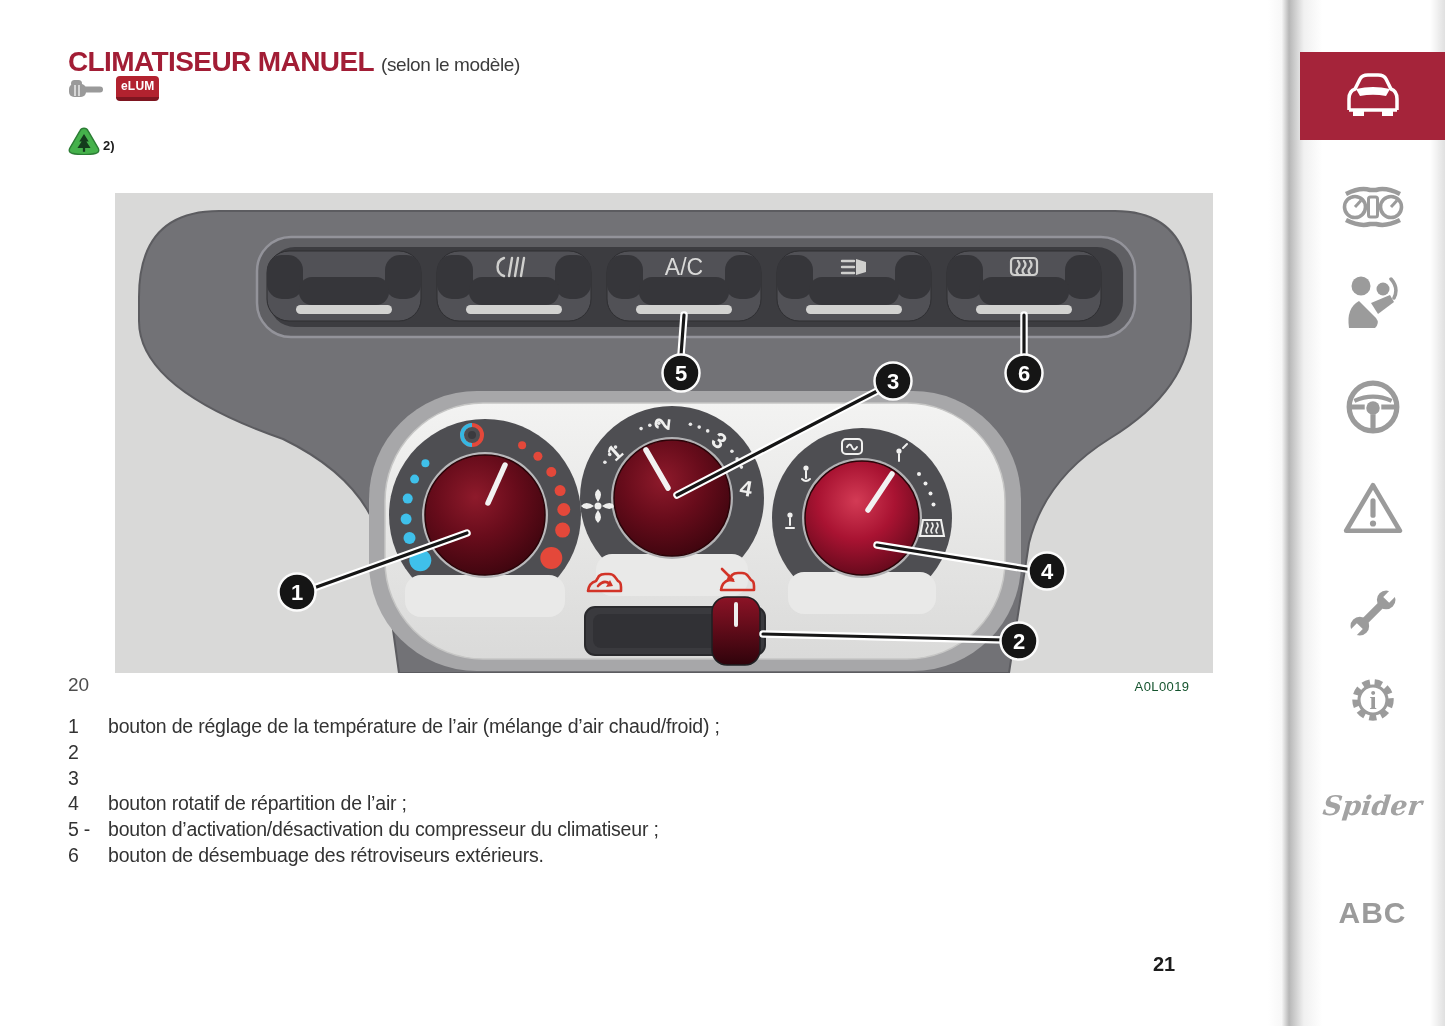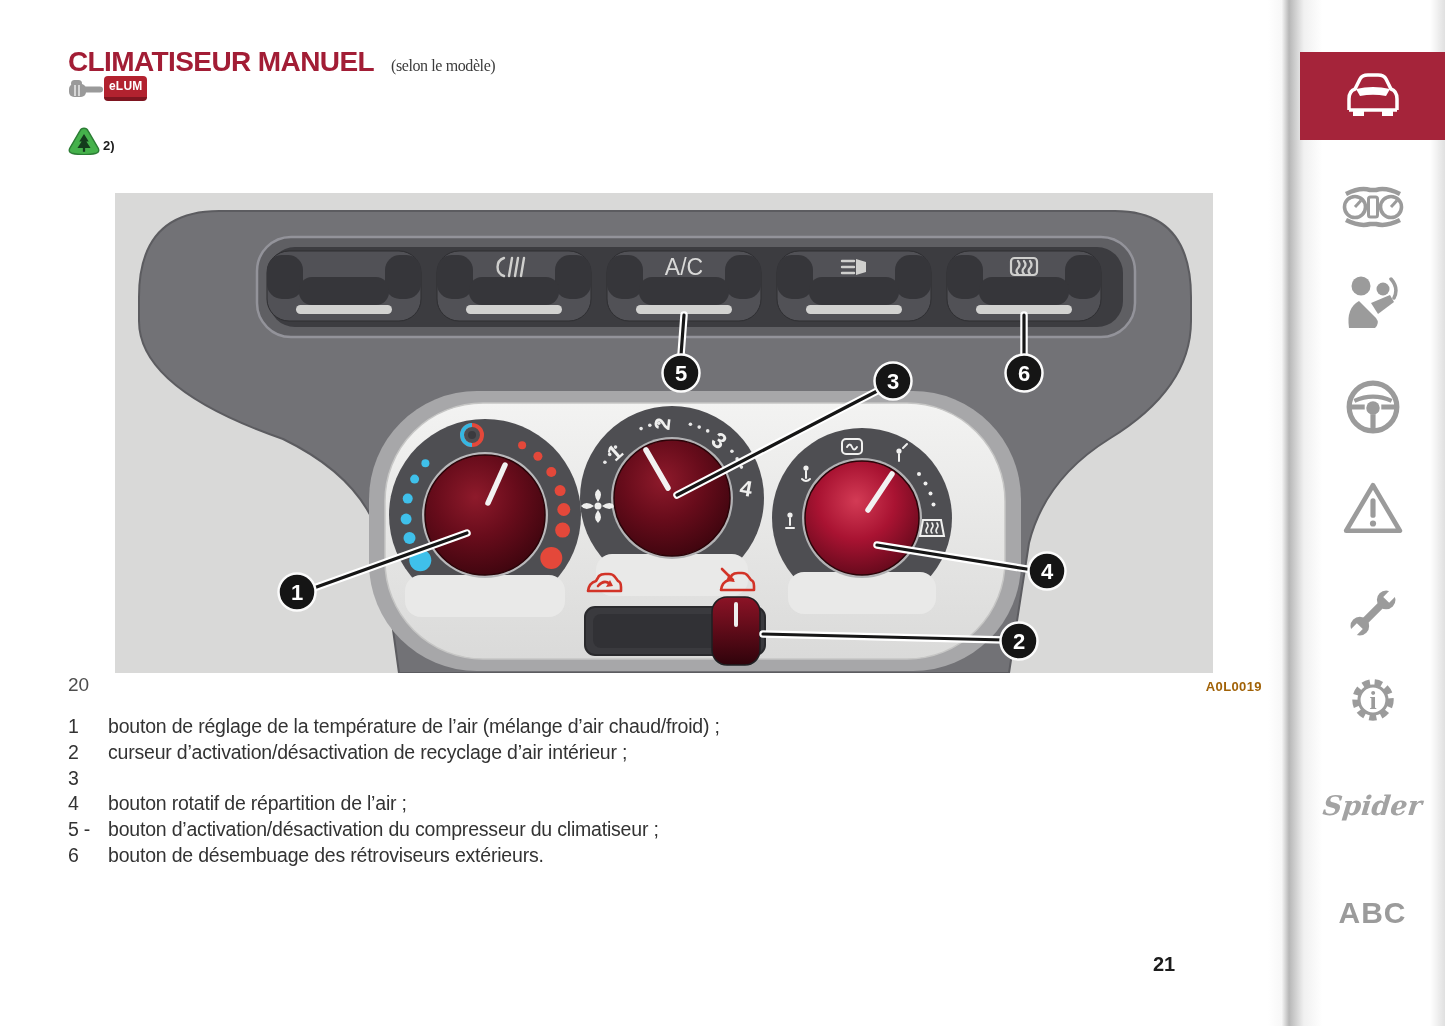--- a/index.html
+++ b/index.html
@@ -2,36 +2,36 @@
 <html><head>
 <meta charset="utf-8">
 <style>
   * { margin:0; padding:0; box-sizing:border-box; }
   html,body { width:1445px; height:1026px; background:#ffffff; overflow:hidden;
               font-family:"Liberation Sans", sans-serif; }
 
   
   .heading { position:absolute; left:68px; top:46px; white-space:nowrap; }
   .title { font-weight:bold; font-size:28px; letter-spacing:-0.6px; color:#a21d35; }
-  .title-suffix { font-size:16px; color:#3c3c3c; margin-left:17px; letter-spacing:-0.4px;font-family:Liberation Serif, serif; }
-
-  .badges { position:absolute; left:68px; top:76px; display:flex; align-items:center; gap:0; }
+  .title-suffix { font-size:19px; color:#3c3c3c; margin-left:7px; letter-spacing:-0.4px; }
+
+  .badges { position:absolute; left:68px; top:76px; display:flex; align-items:center; gap:12px; }
   .elum { display:inline-block; background:#b2222f; color:#fff; font-weight:bold;
           font-size:12px; padding:3px 5px 4px 5px; border-radius:4px;
           border-bottom:4px solid #7e1520; letter-spacing:0.2px; }
 
   .eco-row { position:absolute; left:68px; top:126px; display:flex; align-items:flex-end; gap:3px; }
   .eco-ref { font-weight:bold; font-size:13px; color:#1a1a1a; padding-bottom:2px; }
 
   
   .figure { position:absolute; left:115px; top:193px; width:1098px; height:480px;border-radius:8px; }
 
   .fig-page-ref { position:absolute; left:68px; top:674px; font-size:19px; color:#4d4d4d;text-align:right; }
-  .fig-code { position:absolute; left:1062px; top:679px; width:200px; text-align:right;
-              font-weight:bold; font-size:13px; letter-spacing:0.4px; color:#a16207; }
+  .fig-code { position:absolute; left:1062px; top:679px; width:200px; text-align:center;
+              font-weight:normal; font-size:13px; letter-spacing:0.4px; color:#14532d; }
 
   
   .legend { position:absolute; left:68px; top:714px; width:1150px; }
   .legend-row { display:flex; font-size:19.5px; line-height:25.8px; color:#333;
                 letter-spacing:-0.2px; }
   .legend-num { width:40px; flex:none; }
 
   .page-number { position:absolute; left:1153px; top:953px; width:100px; text-align:left;
                  font-weight:bold; font-size:20px; color:#1c1c1c; }
 
@@ -331,21 +331,20 @@
 <div class="fig-page-ref">20</div>
 <div class="fig-code">A0L0019</div>
 
 <div class="legend">
   <div class="legend-row">
     <span class="legend-num">1</span>
     <span class="legend-text">bouton de réglage de la température de l’air (mélange d’air chaud/froid) ;</span>
     </div>
   <div class="legend-row">
     <span class="legend-num">2</span>
-    <span class="legend-text">curseur d’activation/désactivation de recyclage d’air intérieur ;</span>
     </div>
   <div class="legend-row">
     <span class="legend-num">3</span>
     </div>
   <div class="legend-row">
     <span class="legend-num">4</span>
     <span class="legend-text">bouton rotatif de répartition de l’air ;</span>
     </div>
   <div class="legend-row">
     <span class="legend-num">5 -</span>

